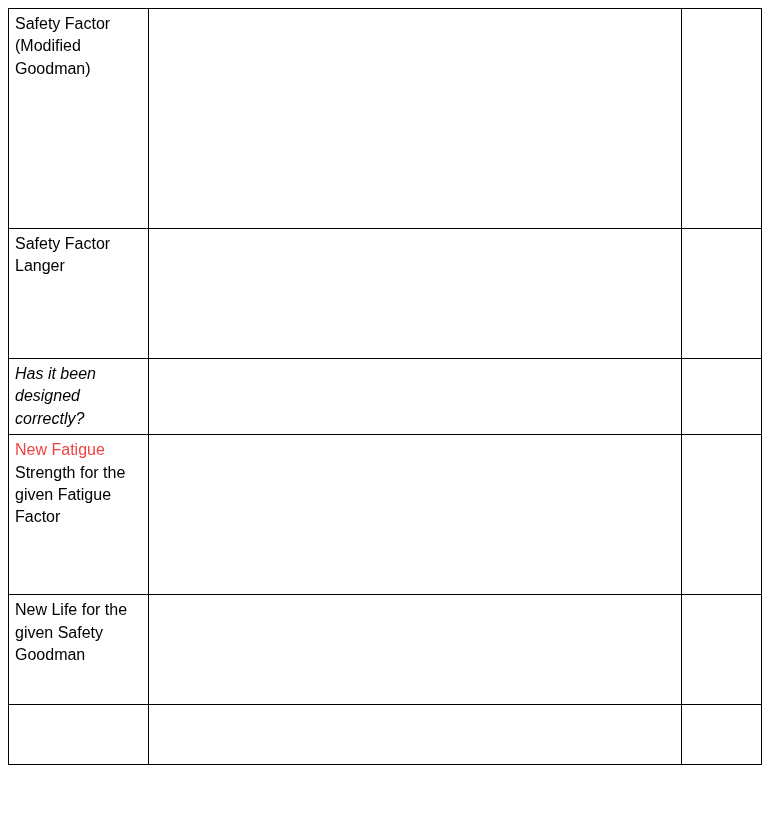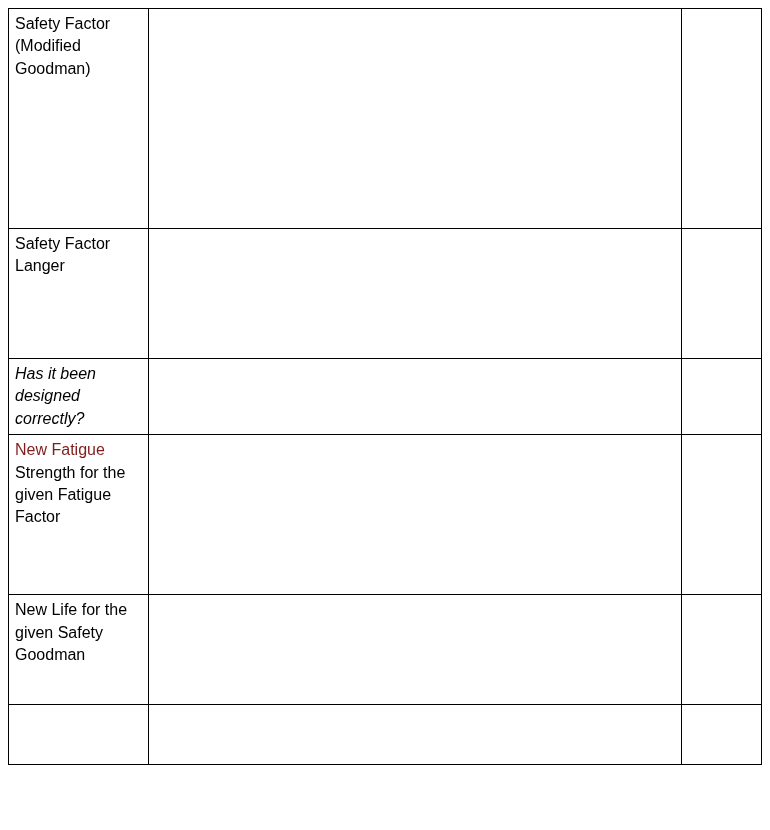--- a/index.html
+++ b/index.html
@@ -111,21 +111,21 @@
           <td class="col-label">
             <span class="cell-label">Has it been designed correctly?</span>
           </td>
           <td class="col-middle"></td>
           <td class="col-right"></td>
         </tr>
 
         <tr class="row-new-fatigue">
           <td class="col-label">
             <span class="cell-label">
-              <span style="color: #7f1d1d;">New Fatigue</span><br>
+              <span style="color: #ef4444;">New Fatigue</span><br>
               <span>Strength for the given Fatigue Factor</span>
             </span>
           </td>
           <td class="col-middle"></td>
           <td class="col-right"></td>
         </tr>
 
         <tr class="row-new-life">
           <td class="col-label">
             <span class="cell-label">New Life for the given Safety Goodman</span>

